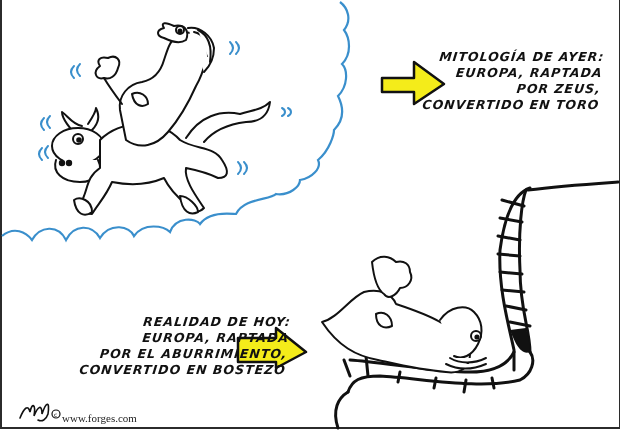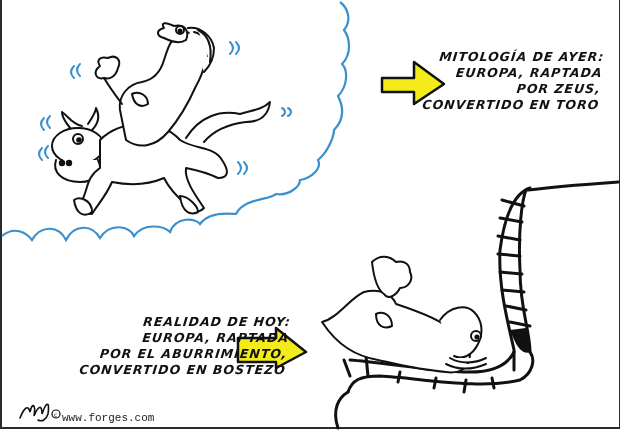--- a/index.html
+++ b/index.html
@@ -14,21 +14,21 @@
     position:absolute; text-align:right;
     font-family:"DejaVu Sans", sans-serif; font-style:italic; font-weight:bold;
     font-size:12.5px; line-height:16px; letter-spacing:1px; color:#111;
     transform:skewX(-6deg);
   }
   .caption div { white-space:nowrap; }
   #caption-top { right:18px; top:49px; }
   #caption-bottom { right:332px; top:314px; }
   #credit {
     position:absolute; left:62px; top:412px;
-    font-family:Liberation Mono, monospace; font-size:11px; color:#222;
+    font-family:Liberation Serif, serif; font-size:11px; color:#222;
   }
 </style>
 </head>
 <body>
 
 <div id="frame"></div>
 
 <svg class="art" width="620" height="431" viewBox="0 0 620 431">
 
   <path d="M2,236 C14,226 26,232 32,240 C40,226 58,224 66,240 C74,224 92,224 100,238 C110,222 130,226 134,236

